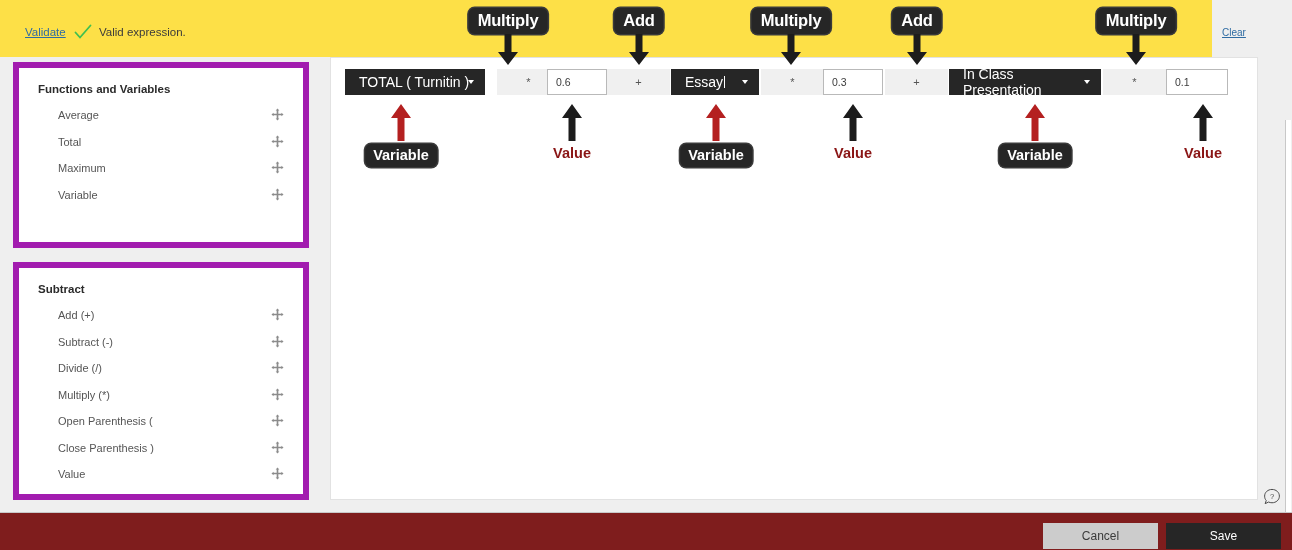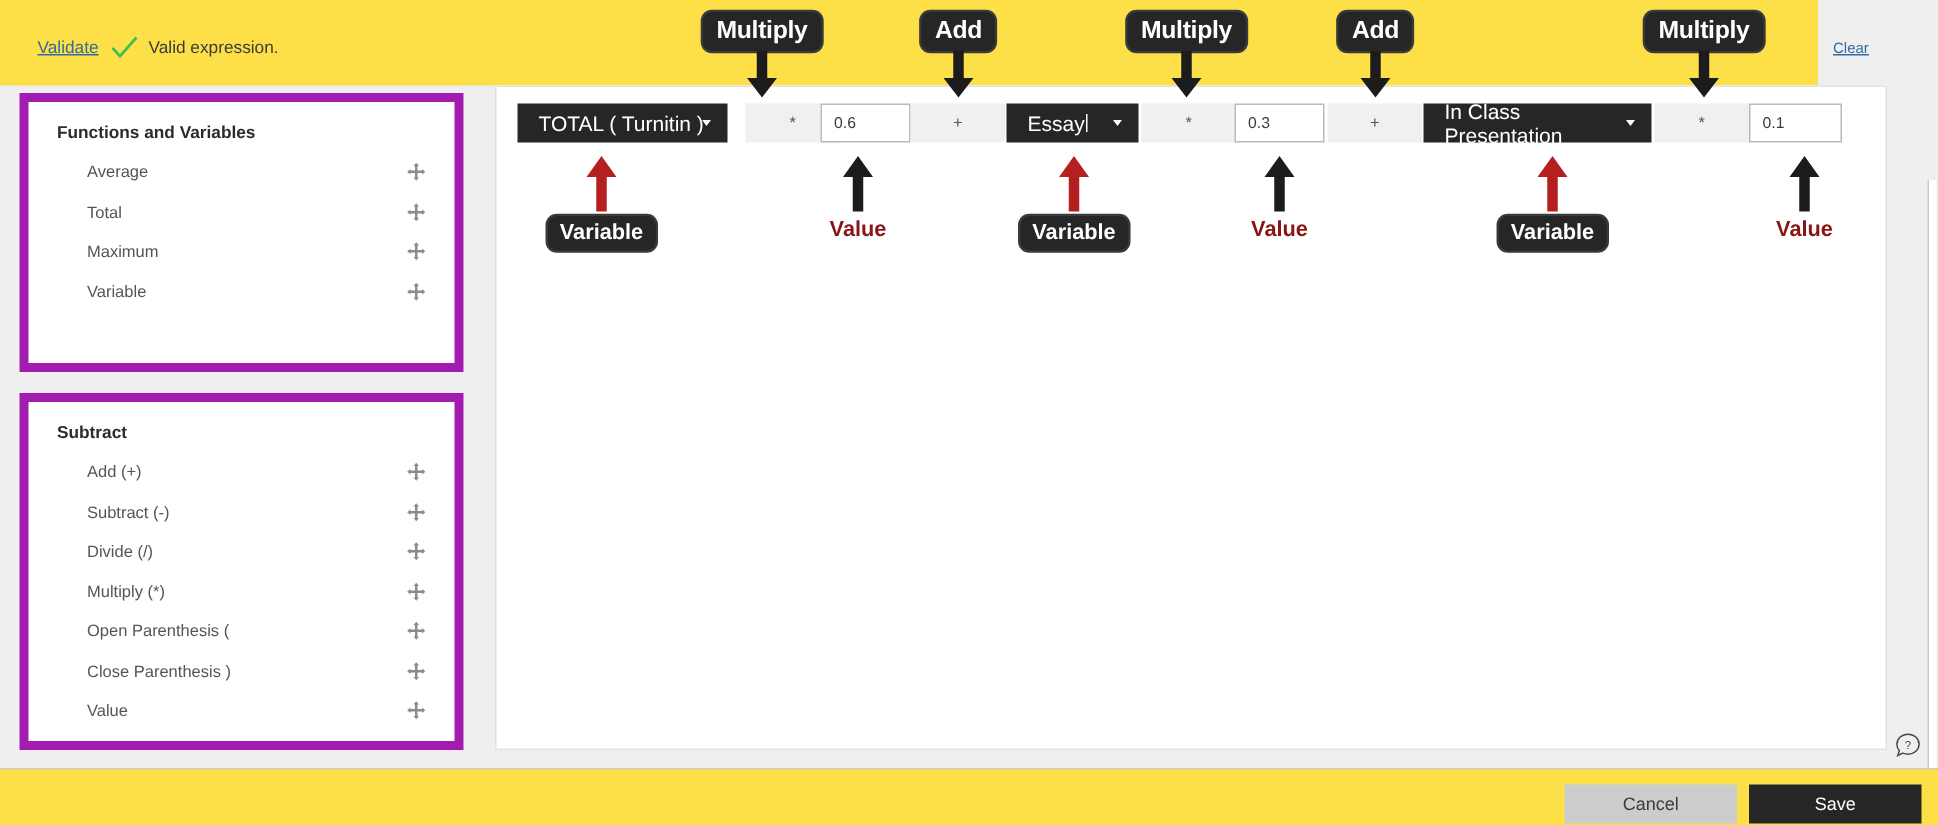--- a/index.html
+++ b/index.html
@@ -145,21 +145,21 @@
   
   .help-icon {
     position: absolute; left: 1263px; top: 488px;
     width: 18px; height: 18px; cursor: pointer;
   }
 
   
   .footer {
     position: absolute; left: 0; top: 512px;
     width: 1292px; height: 38px;
-    background: #fde047; border-top: 1px solid #c9c9c9;
+    background: #7f1d1d; border-top: 1px solid #c9c9c9;
   }
   .btn {
     position: absolute; top: 10px; height: 26px;
     display: flex; align-items: center; justify-content: center;
     font-size: 12px; cursor: pointer; border: none;
   }
   .btn-cancel { left: 1043px; width: 115px; background: #cccccc; color: #3b3b3b; }
   .btn-save   { left: 1166px; width: 115px; background: #262626; color: #ffffff; }
 </style>
 </head>

